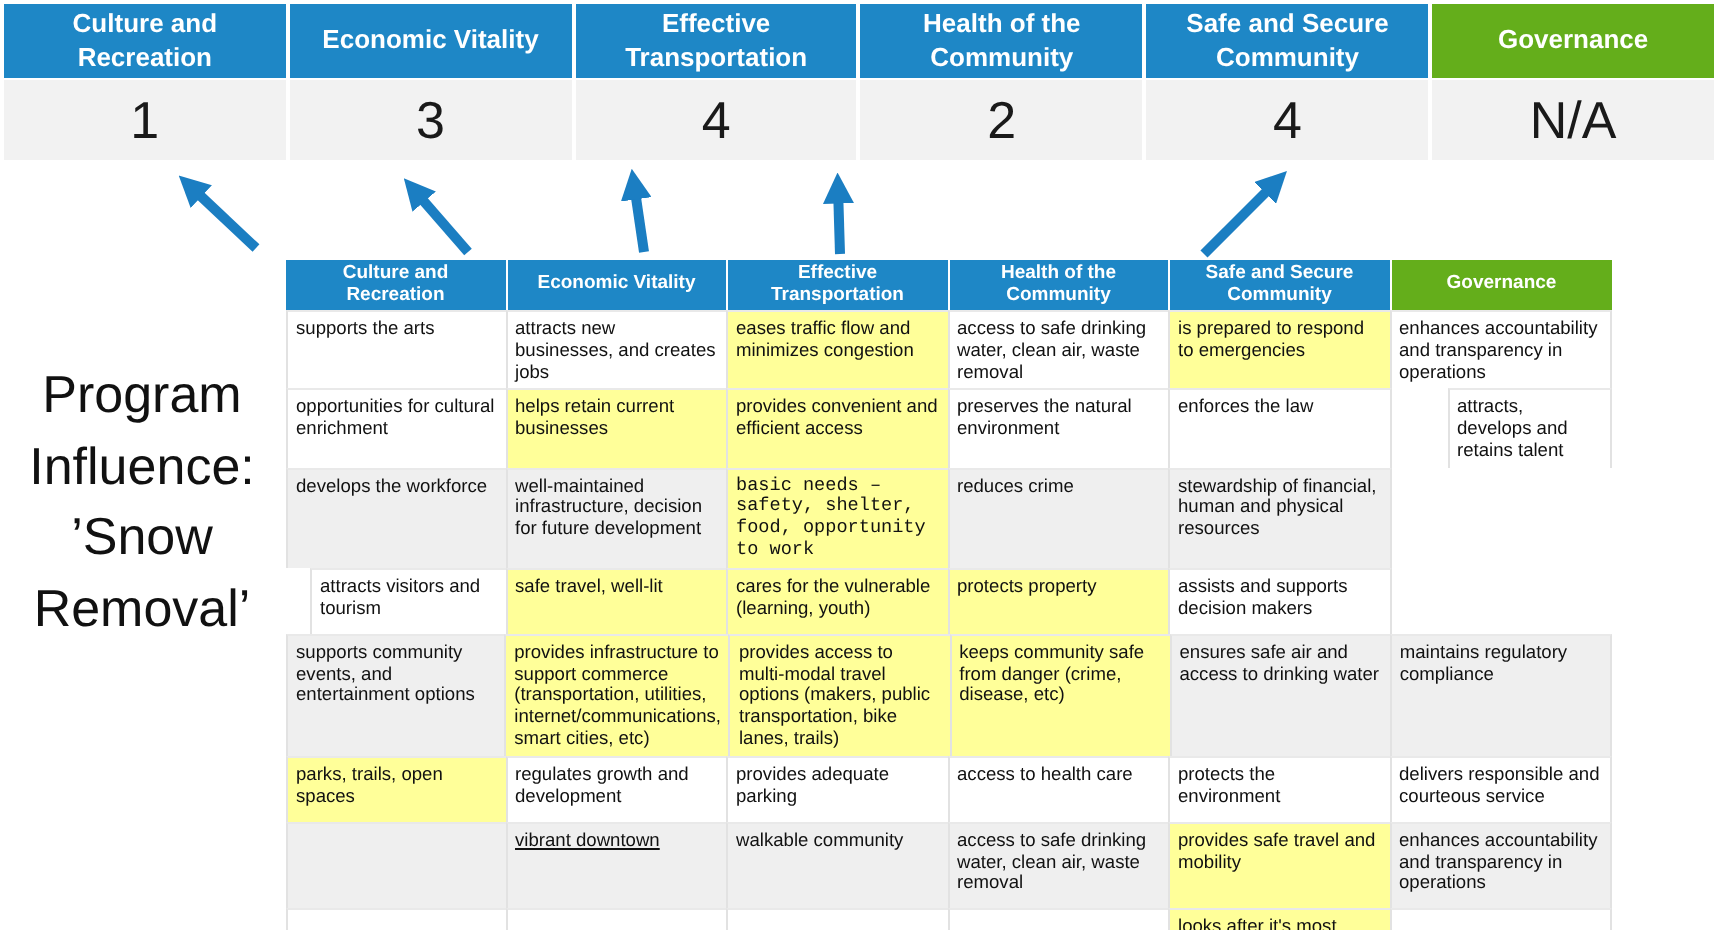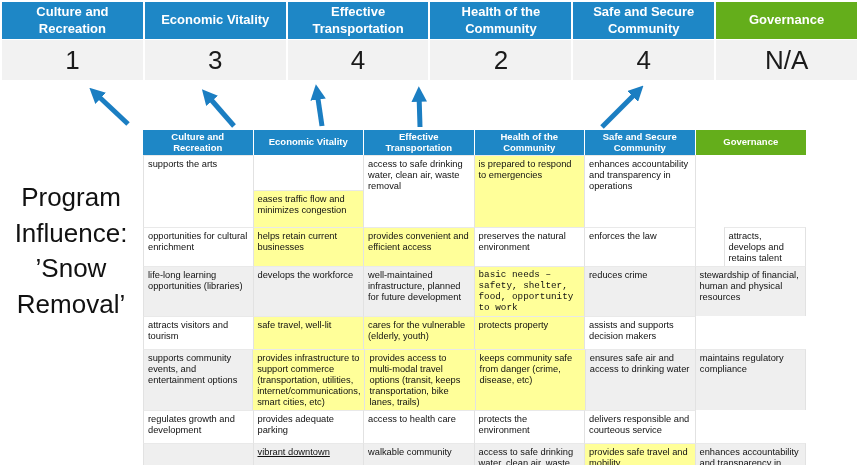--- a/index.html
+++ b/index.html
@@ -84,57 +84,58 @@
         <div class="m-hcell">Culture and Recreation</div>
         <div class="m-hcell">Economic Vitality</div>
         <div class="m-hcell">Effective Transportation</div>
         <div class="m-hcell">Health of the Community</div>
         <div class="m-hcell">Safe and Secure Community</div>
         <div class="m-hcell">Governance</div>
       </div>
     <div id="m-body">
         <div class="m-row">
           <div class="m-cell" style="min-height: 37px;">supports the arts</div>
-          <div class="m-cell hl" style="min-height: 37px; margin-top: 35px;">eases traffic flow and minimizes congestion</div>
+          <div class="m-cell" style="min-height: 37px;">attracts new businesses, and creates jobs</div>
+          <div class="m-cell hl" style="min-height: 37px;">eases traffic flow and minimizes congestion</div>
           <div class="m-cell" style="min-height: 37px;">access to safe drinking water, clean air, waste removal</div>
           <div class="m-cell hl" style="min-height: 37px;">is prepared to respond to emergencies</div>
           <div class="m-cell" style="min-height: 37px;">enhances accountability and transparency in operations</div>
         </div>
         <div class="m-row">
           <div class="m-cell" style="min-height: 33px;">opportunities for cultural enrichment</div>
           <div class="m-cell hl" style="min-height: 33px;">helps retain current businesses</div>
           <div class="m-cell hl" style="min-height: 33px;">provides convenient and efficient access</div>
           <div class="m-cell" style="min-height: 33px;">preserves the natural environment</div>
           <div class="m-cell" style="min-height: 33px;">enforces the law</div>
           <div class="m-cell" style="min-height: 33px; margin-left: 28px;">attracts, develops and retains talent</div>
         </div>
         <div class="m-row">
-          <div class="m-cell shade" style="min-height: 34px;">life-long learning opportunities (libraries)</div>
           <div class="m-cell shade" style="min-height: 34px;">develops the workforce</div>
-          <div class="m-cell shade" style="min-height: 34px;">well-maintained infrastructure, planned for future development</div>
+          <div class="m-cell shade" style="min-height: 34px;">well-maintained infrastructure, decision for future development</div>
           <div class="m-cell hl" style="min-height: 34px; font-family: Liberation Mono, monospace;">basic needs – safety, shelter, food, opportunity to work</div>
           <div class="m-cell shade" style="min-height: 34px;">reduces crime</div>
           <div class="m-cell shade" style="min-height: 34px;">stewardship of financial, human and physical resources</div>
         </div>
         <div class="m-row">
-          <div class="m-cell" style="min-height: 33px;">attracts visitors and tourism</div>
+          <div class="m-cell" style="min-height: 33px; margin-left: 12px;">attracts visitors and tourism</div>
           <div class="m-cell hl" style="min-height: 33px;">safe travel, well-lit</div>
-          <div class="m-cell hl" style="min-height: 33px;">cares for the vulnerable (elderly, youth)</div>
+          <div class="m-cell hl" style="min-height: 33px;">cares for the vulnerable (learning, youth)</div>
           <div class="m-cell hl" style="min-height: 33px;">protects property</div>
           <div class="m-cell" style="min-height: 33px;">assists and supports decision makers</div>
         </div>
         <div class="m-row">
           <div class="m-cell shade" style="min-height: 60px;">supports community events, and entertainment options</div>
           <div class="m-cell hl" style="min-height: 60px;">provides infrastructure to support commerce (transportation, utilities, internet/communications, smart cities, etc)</div>
-          <div class="m-cell hl" style="min-height: 60px;">provides access to multi-modal travel options (transit, keeps transportation, bike lanes, trails)</div>
+          <div class="m-cell hl" style="min-height: 60px;">provides access to multi-modal travel options (makers, public transportation, bike lanes, trails)</div>
           <div class="m-cell hl" style="min-height: 60px;">keeps community safe from danger (crime, disease, etc)</div>
           <div class="m-cell shade" style="min-height: 60px;">ensures safe air and access to drinking water</div>
           <div class="m-cell shade" style="min-height: 60px;">maintains regulatory compliance</div>
         </div>
         <div class="m-row">
+          <div class="m-cell hl" style="min-height: 33px;">parks, trails, open spaces</div>
           <div class="m-cell" style="min-height: 33px;">regulates growth and development</div>
           <div class="m-cell" style="min-height: 33px;">provides adequate parking</div>
           <div class="m-cell" style="min-height: 33px;">access to health care</div>
           <div class="m-cell" style="min-height: 33px;">protects the environment</div>
           <div class="m-cell" style="min-height: 33px;">delivers responsible and courteous service</div>
         </div>
         <div class="m-row">
           <div class="m-cell shade" style="min-height: 43px;"></div>
           <div class="m-cell shade" style="min-height: 43px; text-decoration: underline;">vibrant downtown</div>
           <div class="m-cell shade" style="min-height: 43px;">walkable community</div>

